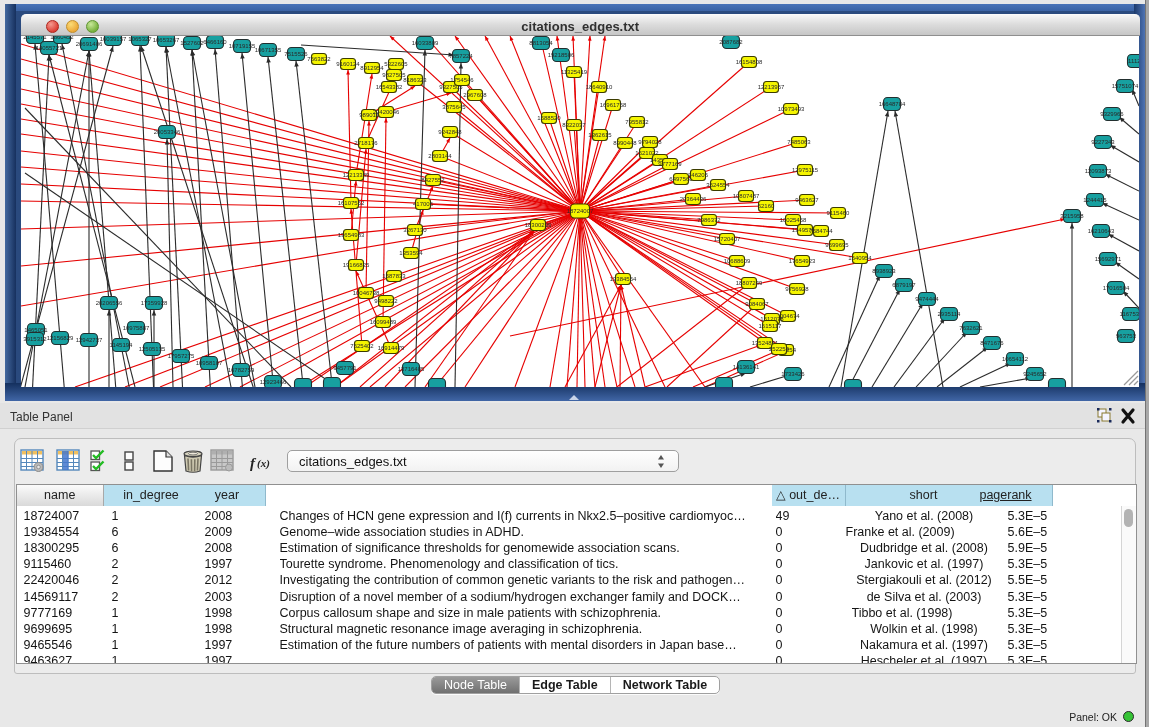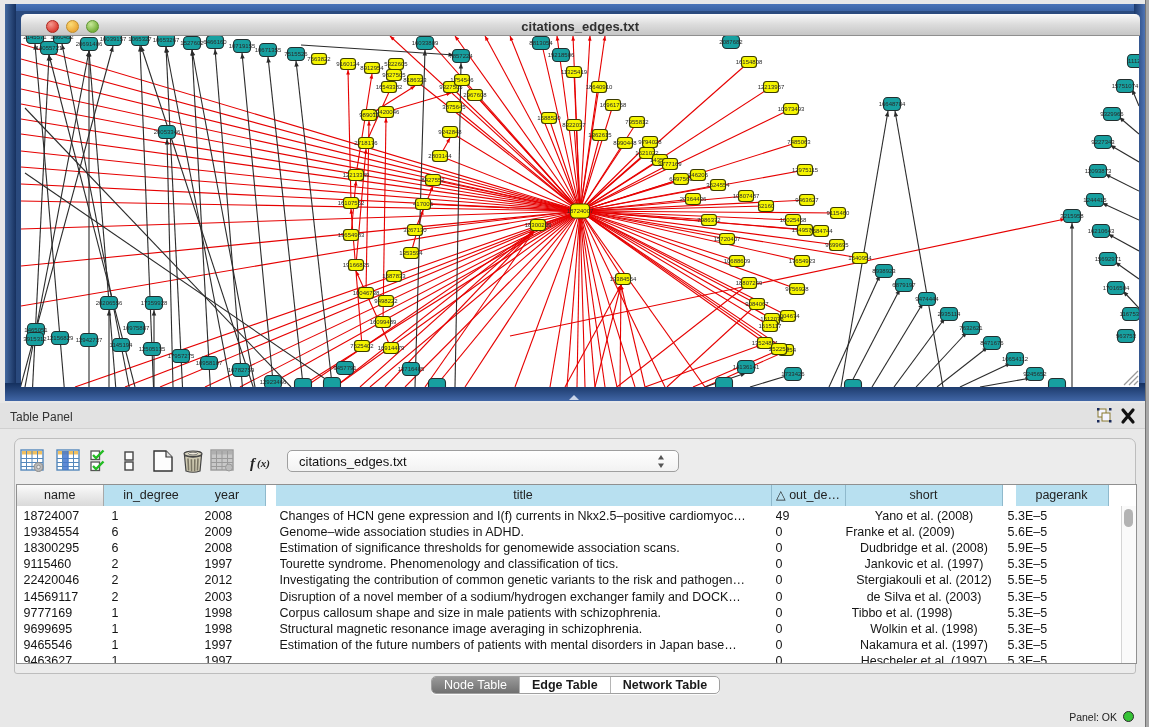--- a/index.html
+++ b/index.html
@@ -713,24 +713,23 @@
     <text x="257" y="23" font-size="11" font-style="italic" font-weight="bold" fill="#222" font-family="Liberation Serif,serif">(x)</text>
   </svg>
 <div id="combo">citations_edges.txt<span style="position:absolute;right:12px;top:0"><svg width="10" height="21">
         <path d="M5 4 L8 8.5 L2 8.5 Z" fill="#555"></path>
         <path d="M5 17 L8 12.5 L2 12.5 Z" fill="#555"></path>
       </svg></span></div>
 <div id="tbl">
     <div class="hd" style="left:0.5px;width:86.5px; background:linear-gradient(#fbfbfb,#d9d9d9);border-right:1px solid #a8a8a8;">name</div>
     <div class="hd" style="left:87px;width:96px;">in_degree</div>
     <div class="hd" style="left:173px;width:76px;">year</div>
-    <div class="hd" style="left:259px;width:496px;">title</div>
     <div class="hd" style="left:755px;width:74px;">△ out_de…</div>
     <div class="hd" style="left:829px;width:157px;">short</div>
-    <div class="hd" style="left:999px;width:93px;">pagerank</div>
+    <div class="hd" style="left:943px;width:93px;text-decoration:underline;">pagerank</div>
     <div class="row" style="top:24.0px">
       <span class="c" style="left:7px;width:80px">18724007</span>
       <span class="c" style="left:95px;width:60px">1</span>
       <span class="c" style="left:188px;width:60px">2008</span>
       <span class="c" style="left:263px;width:492px">Changes of HCN gene expression and I(f) currents in Nkx2.5–positive cardiomyoc…</span>
       <span class="c" style="left:759px;width:70px">49</span>
       <span class="c" style="left:829px;width:157px;text-align:center">Yano et al. (2008)</span>
       <span class="c" style="left:991px;width:90px">5.3E–5</span>
     </div>
     <div class="row" style="top:40.1px">

